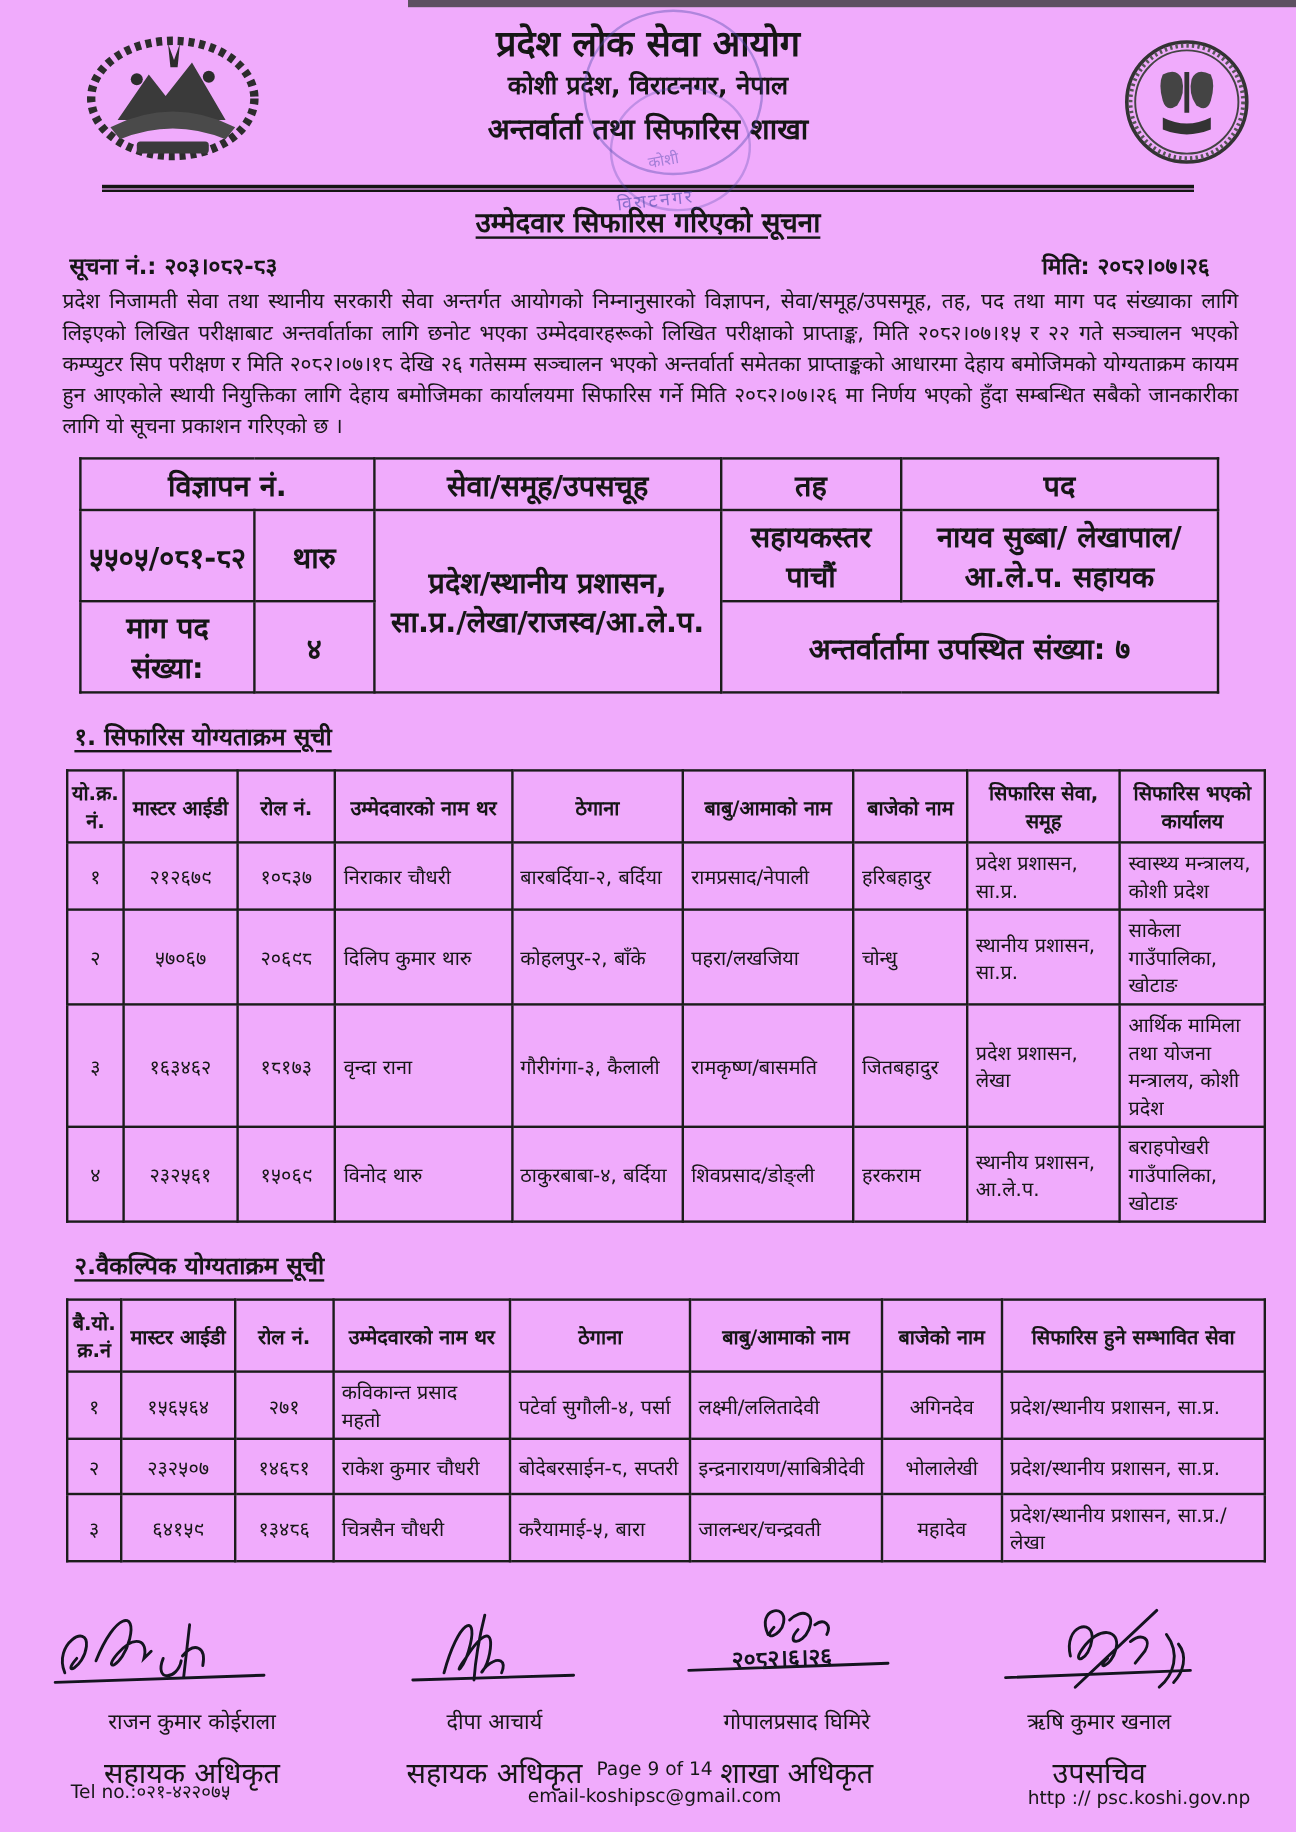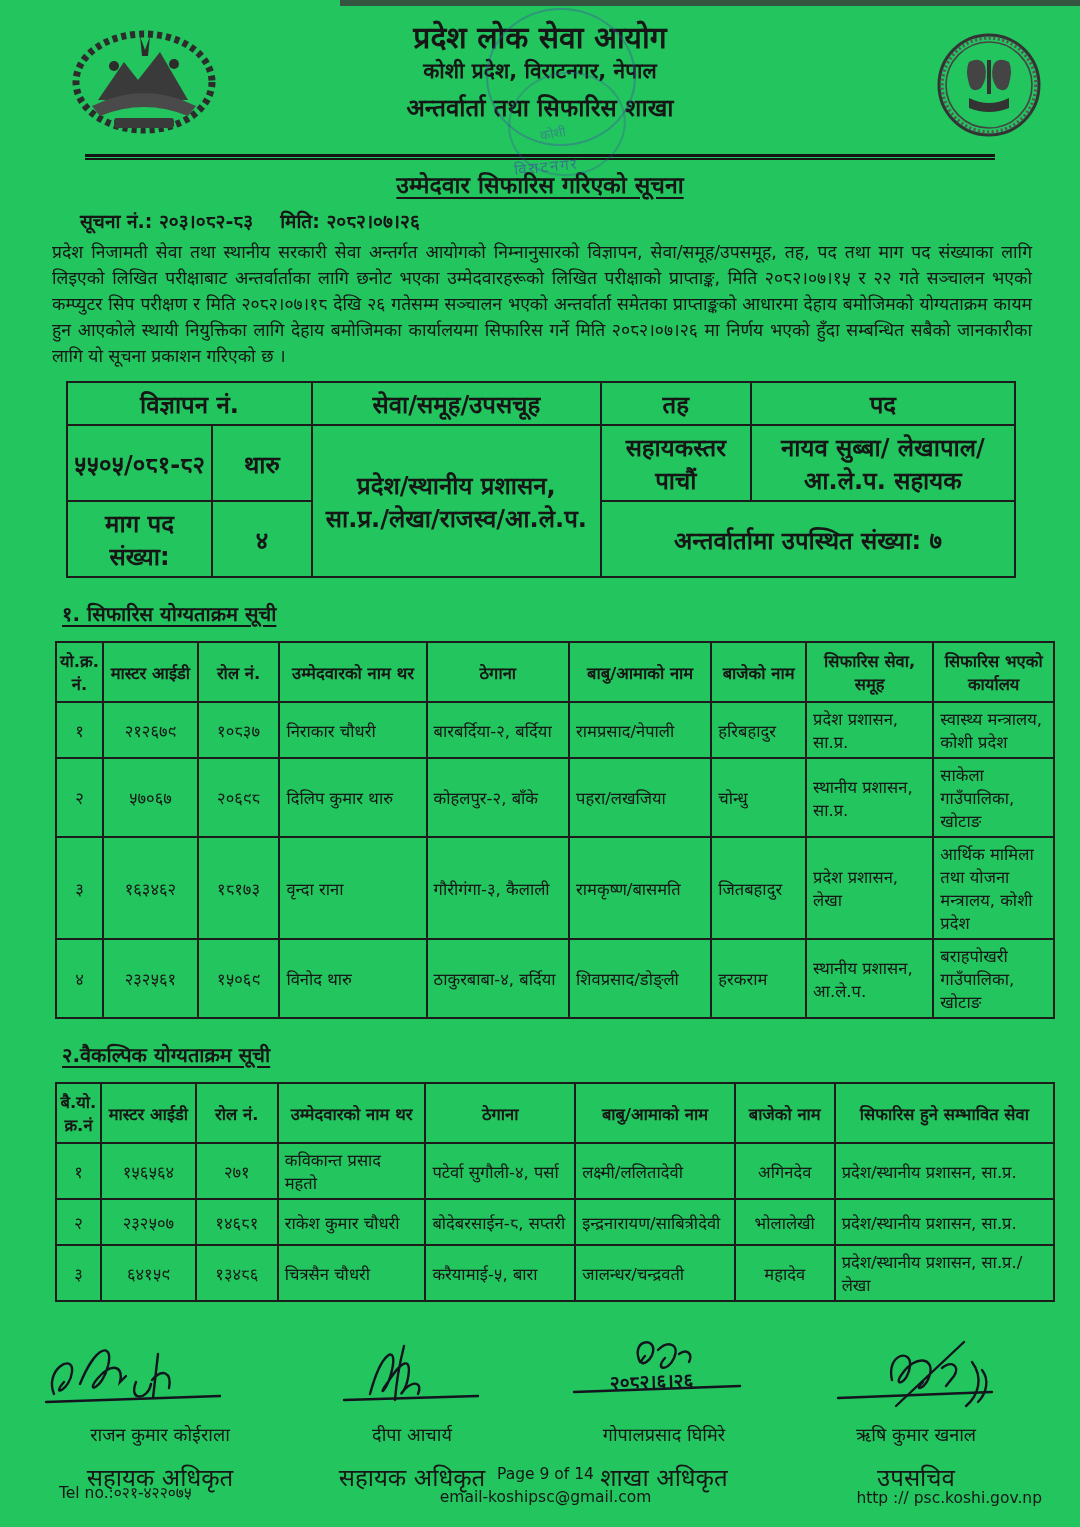--- a/index.html
+++ b/index.html
@@ -1,19 +1,19 @@
 <!DOCTYPE html>
 <html lang="ne"><head>
 <meta charset="utf-8">
 <style>
   html,body{margin:0;padding:0;background:#d8d8d8;}
   *{box-sizing:border-box;}
   .page{
     position:relative;width:1080px;height:1527px;margin:0 auto;
-    background:#22c55e;color:#161616;
+    background:#f0abfc;color:#161616;
     font-family:"DejaVu Sans","Liberation Sans",sans-serif;
     overflow:hidden;
   }
   .scan-band{position:absolute;top:0;left:340px;width:740px;height:6px;background:#3a3a3a;opacity:.8;}
   
   .header{position:relative;padding-top:20px;height:150px;}
   .emblem{position:absolute;left:68px;top:24px;width:152px;height:116px;}
   .seal{position:absolute;right:38px;top:32px;width:106px;height:106px;}
   .org-lines{width:520px;margin:0 auto;text-align:center;}
   .org-name{font-size:30px;font-weight:bold;line-height:1.2;}
@@ -21,21 +21,21 @@
   .org-branch{font-size:24px;font-weight:bold;margin-top:6px;}
   
   .stamp{position:absolute;left:468px;top:6px;width:200px;height:190px;pointer-events:none;}
   .stamp .r1{position:absolute;left:18px;top:2px;width:150px;height:138px;border:2px solid rgba(70,70,170,.38);border-radius:50%;}
   .stamp .r2{position:absolute;left:40px;top:66px;width:118px;height:104px;border:2px solid rgba(70,70,170,.28);border-radius:50%;transform:rotate(-8deg);}
   .stamp .t1{position:absolute;left:46px;top:150px;color:rgba(70,70,170,.6);font-size:15px;transform:rotate(-6deg);letter-spacing:2px;}
   .stamp .t2{position:absolute;left:72px;top:118px;color:rgba(70,70,170,.45);font-size:13px;transform:rotate(-10deg);}
   .double-rule{margin:4px 85px 0;border-top:3px solid #151515;border-bottom:2px solid #151515;height:6px;}
   .title-row{text-align:center;margin-top:8px;}
   .doc-title{font-size:23px;font-weight:bold;text-decoration:underline;text-underline-offset:4px;}
-  .meta-row{display:flex;padding:8px 72px 0 80px;font-weight:bold;font-size:19px;gap:27px;}
+  .meta-row{display:flex;justify-content:space-between;padding:8px 72px 0 58px;font-weight:bold;font-size:19px;gap:27px;}
   
   .body-para{margin:6px 48px 0 52px;font-size:17.5px;line-height:1.48;text-align:justify;}
   
   table{border-collapse:collapse;}
   td,th{border:2px solid #1c1c1c;padding:4px 6px;vertical-align:middle;}
   .info-table{margin:12px 0 0 66px;width:950px;font-weight:bold;font-size:24px;text-align:center;}
   .info-table td{height:38px;}
   .sec-heading{margin:22px 0 0 62px;font-size:20px;font-weight:bold;text-decoration:underline;text-underline-offset:4px;}
   .main-table{margin:14px 0 0 55px;width:1000px;font-size:16.5px;}
   .main-table th{font-size:16.5px;font-weight:bold;text-align:center;padding:6px 3px;}

